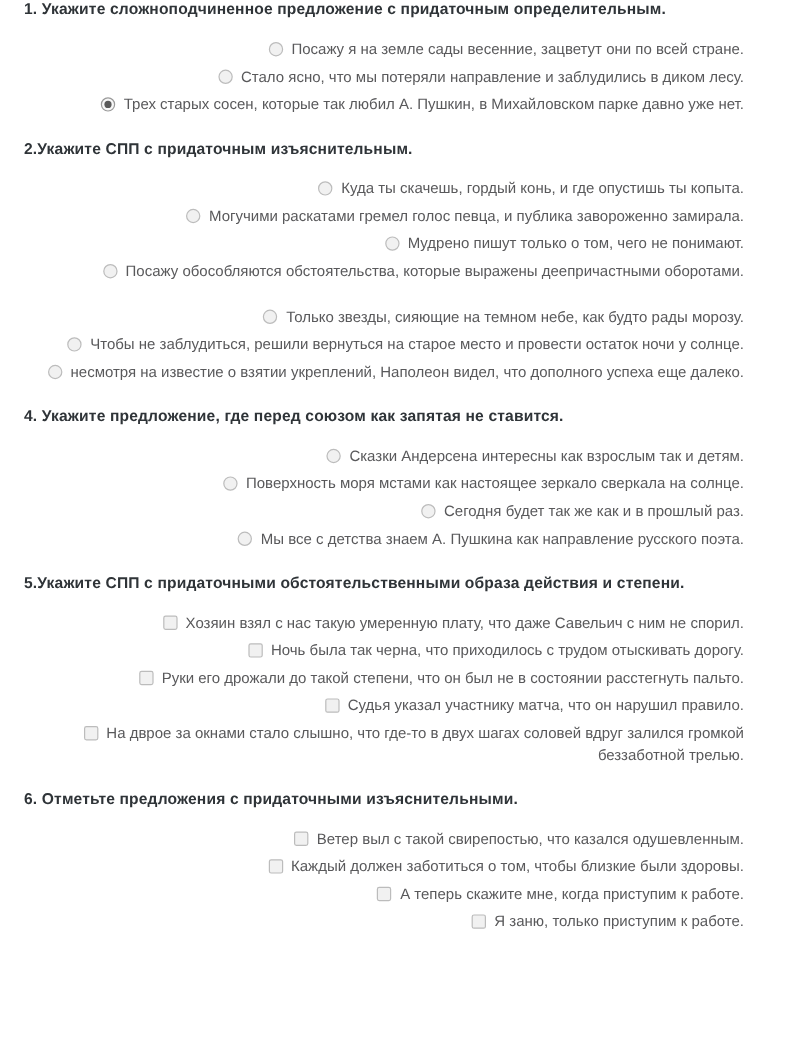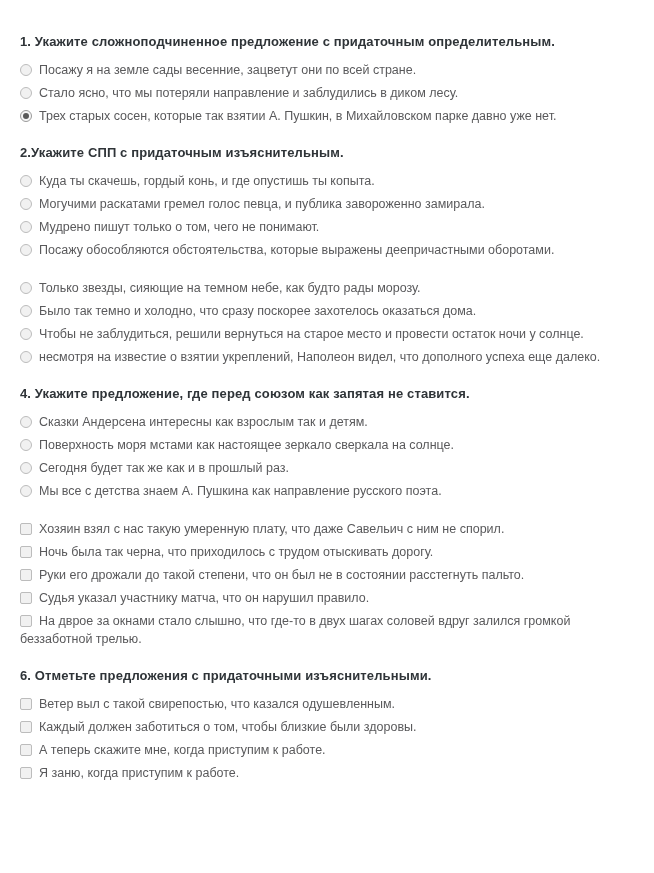--- a/index.html
+++ b/index.html
@@ -28,27 +28,26 @@
   }
   .question-title {
     font-size: 13px;
     font-weight: bold;
     color: #2f3438;
     line-height: 16px;
     margin: 0 0 11px 0;
     letter-spacing: 0.01em;
   }
   .question-block:first-child .question-title {
-    padding-top: 10px;
-    margin-top: 24px;
   }
   .options {
-    margin: 0;
+    margin: 16px;
     padding: 0;
     list-style: none;
+    text-align: right;
   }
   .option {
     font-size: 12.5px;
     line-height: 18px;
     color: #59595b;
     margin: 0 0 5px 0;
     padding: 0;
     text-indent: 0;
   }
   .option:last-child {
@@ -104,60 +103,60 @@
 </style>
 </head>
 <body>
 
 <div class="quiz" id="quiz">
     <div class="question-block">
       <div class="question-title">1. Укажите сложноподчиненное предложение с придаточным определительным.</div>
       <ul class="options">
         <li class="option"><label class="option-label"><span class="ctrl-radio" role="radio" aria-checked="false"></span><span class="option-text">Посажу я на земле сады весенние, зацветут они по всей стране.</span></label></li>
         <li class="option"><label class="option-label"><span class="ctrl-radio" role="radio" aria-checked="false"></span><span class="option-text">Стало ясно, что мы потеряли направление и заблудились в диком лесу.</span></label></li>
-        <li class="option"><label class="option-label"><span class="ctrl-radio checked" role="radio" aria-checked="true"></span><span class="option-text">Трех старых сосен, которые так взятии А. Пушкин, в Михайловском парке давно уже нет.</span></label></li>
+        <li class="option"><label class="option-label"><span class="ctrl-radio checked" role="radio" aria-checked="true"></span><span class="option-text">Трех старых сосен, которые так любил А. Пушкин, в Михайловском парке давно уже нет.</span></label></li>
       </ul>
     </div>
     <div class="question-block">
       <div class="question-title">2.Укажите СПП с придаточным изъяснительным.</div>
       <ul class="options">
         <li class="option"><label class="option-label"><span class="ctrl-radio" role="radio" aria-checked="false"></span><span class="option-text">Куда ты скачешь, гордый конь, и где опустишь ты копыта.</span></label></li>
         <li class="option"><label class="option-label"><span class="ctrl-radio" role="radio" aria-checked="false"></span><span class="option-text">Могучими раскатами гремел голос певца, и публика завороженно замирала.</span></label></li>
         <li class="option"><label class="option-label"><span class="ctrl-radio" role="radio" aria-checked="false"></span><span class="option-text">Мудрено пишут только о том, чего не понимают.</span></label></li>
         <li class="option"><label class="option-label"><span class="ctrl-radio" role="radio" aria-checked="false"></span><span class="option-text">Посажу обособляются обстоятельства, которые выражены деепричастными оборотами.</span></label></li>
       </ul>
     </div>
     <div class="question-block">
       <ul class="options">
         <li class="option"><label class="option-label"><span class="ctrl-radio" role="radio" aria-checked="false"></span><span class="option-text">Только звезды, сияющие на темном небе, как будто рады морозу.</span></label></li>
-        <li class="option"><label class="option-label"><span class="ctrl-radio" role="radio" aria-checked="false"></span><span class="option-text">Было так темно и холодно, что сразу поскорее захотелось оказаться дома.</span></label></li>
         <li class="option"><label class="option-label"><span class="ctrl-radio" role="radio" aria-checked="false"></span><span class="option-text">Чтобы не заблудиться, решили вернуться на старое место и провести остаток ночи у солнце.</span></label></li>
         <li class="option"><label class="option-label"><span class="ctrl-radio" role="radio" aria-checked="false"></span><span class="option-text">несмотря на известие о взятии укреплений, Наполеон видел, что дополного успеха еще далеко.</span></label></li>
       </ul>
     </div>
     <div class="question-block">
       <div class="question-title">4. Укажите предложение, где перед союзом как запятая не ставится.</div>
       <ul class="options">
         <li class="option"><label class="option-label"><span class="ctrl-radio" role="radio" aria-checked="false"></span><span class="option-text">Сказки Андерсена интересны как взрослым так и детям.</span></label></li>
         <li class="option"><label class="option-label"><span class="ctrl-radio" role="radio" aria-checked="false"></span><span class="option-text">Поверхность моря мстами как настоящее зеркало сверкала на солнце.</span></label></li>
         <li class="option"><label class="option-label"><span class="ctrl-radio" role="radio" aria-checked="false"></span><span class="option-text">Сегодня будет так же как и в прошлый раз.</span></label></li>
         <li class="option"><label class="option-label"><span class="ctrl-radio" role="radio" aria-checked="false"></span><span class="option-text">Мы все с детства знаем А. Пушкина как направление русского поэта.</span></label></li>
       </ul>
     </div>
     <div class="question-block">
+      <div class="question-title">5.Укажите СПП с придаточными обстоятельственными образа действия и степени.</div>
       <ul class="options">
         <li class="option"><label class="option-label"><span class="ctrl-check" role="checkbox" aria-checked="false"></span><span class="option-text">Хозяин взял с нас такую умеренную плату, что даже Савельич с ним не спорил.</span></label></li>
         <li class="option"><label class="option-label"><span class="ctrl-check" role="checkbox" aria-checked="false"></span><span class="option-text">Ночь была так черна, что приходилось с трудом отыскивать дорогу.</span></label></li>
         <li class="option"><label class="option-label"><span class="ctrl-check" role="checkbox" aria-checked="false"></span><span class="option-text">Руки его дрожали до такой степени, что он был не в состоянии расстегнуть пальто.</span></label></li>
         <li class="option"><label class="option-label"><span class="ctrl-check" role="checkbox" aria-checked="false"></span><span class="option-text">Судья указал участнику матча, что он нарушил правило.</span></label></li>
         <li class="option"><label class="option-label"><span class="ctrl-check" role="checkbox" aria-checked="false"></span><span class="option-text">На дврое за окнами стало слышно, что где-то в двух шагах соловей вдруг залился громкой беззаботной трелью.</span></label></li>
       </ul>
     </div>
     <div class="question-block">
       <div class="question-title">6. Отметьте предложения с придаточными изъяснительными.</div>
       <ul class="options">
         <li class="option"><label class="option-label"><span class="ctrl-check" role="checkbox" aria-checked="false"></span><span class="option-text">Ветер выл с такой свирепостью, что казался одушевленным.</span></label></li>
         <li class="option"><label class="option-label"><span class="ctrl-check" role="checkbox" aria-checked="false"></span><span class="option-text">Каждый должен заботиться о том, чтобы близкие были здоровы.</span></label></li>
         <li class="option"><label class="option-label"><span class="ctrl-check" role="checkbox" aria-checked="false"></span><span class="option-text">А теперь скажите мне, когда приступим к работе.</span></label></li>
-        <li class="option"><label class="option-label"><span class="ctrl-check" role="checkbox" aria-checked="false"></span><span class="option-text">Я заню, когда приступим к работе.</span></label></li>
+        <li class="option"><label class="option-label"><span class="ctrl-check" role="checkbox" aria-checked="false"></span><span class="option-text">Я заню, только приступим к работе.</span></label></li>
       </ul>
     </div>
   </div>
 
 </body></html>

